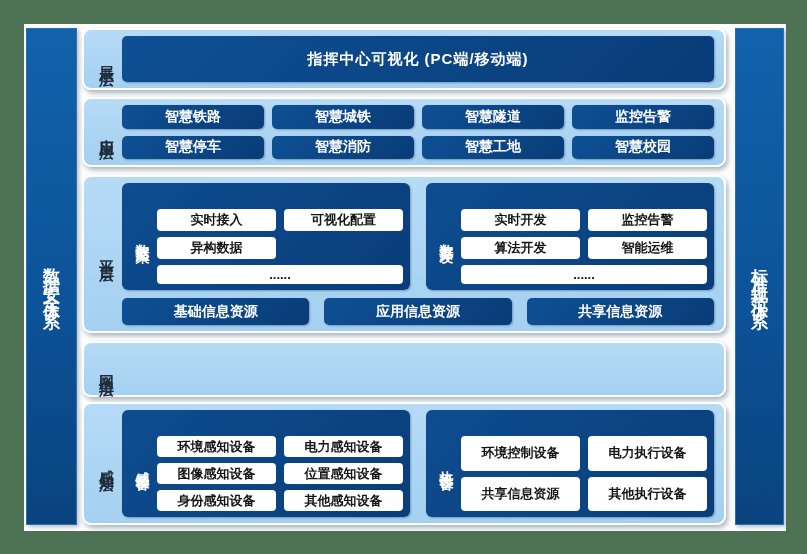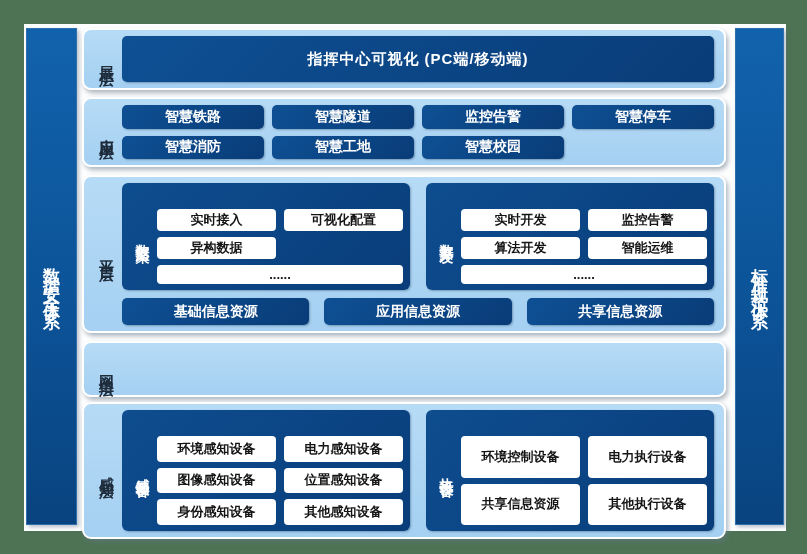--- a/index.html
+++ b/index.html
@@ -36,21 +36,21 @@
     position:absolute; left:58px; width:644px;
     background:linear-gradient(180deg,#b6dbf6 0%,#a5d0f1 100%);
     border:2px solid #ffffff; border-radius:9px;
     box-shadow:2px 3px 5px rgba(100,118,135,.55);
     display:flex; padding:6px 10px 6px 6px;
   }
   #panel-display     { top:4px;   height:62px; }
   #panel-application { top:73px;  height:70px; }
   #panel-platform    { top:151px; height:158px; }
   #panel-network     { top:317px; height:56px; }
-  #panel-perception  { top:378px; height:137px; }
+  #panel-perception  { top:378px; height:123px; }
 
   .layer-label {
     flex:0 0 32px; display:flex; align-items:center; justify-content:center;
     color:#1d2b3b; font-size:15px; font-weight:600;
   }
   .layer-label .vtext { letter-spacing:4px; }
   .layer-body { flex:1; display:flex; min-width:0; }
 
   .bluebox {
     background:linear-gradient(135deg,#0e5094 0%,#093c78 100%);
@@ -112,20 +112,21 @@
     </div>
   </div>
 
   <div class="panel" id="panel-application">
     <div class="layer-label">
       <span class="vtext">应用层</span>
     </div>
     <div class="layer-body">
       <div class="grid-app">
         <div class="bluebox">智慧铁路</div>
+        <div class="bluebox">智慧城铁</div>
         <div class="bluebox">智慧隧道</div>
         <div class="bluebox">监控告警</div>
         <div class="bluebox">智慧停车</div>
         <div class="bluebox">智慧消防</div>
         <div class="bluebox">智慧工地</div>
         <div class="bluebox">智慧校园</div>
       </div>
     </div>
   </div>
 

